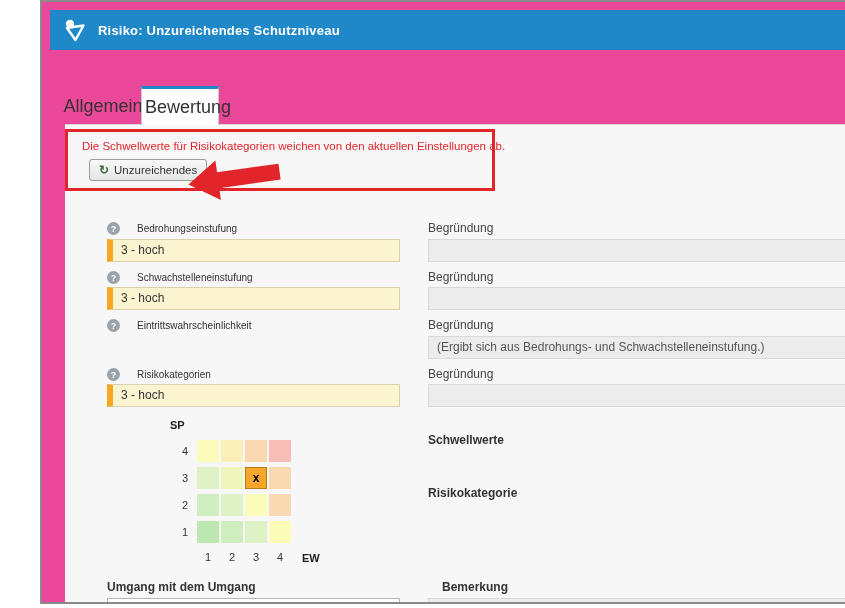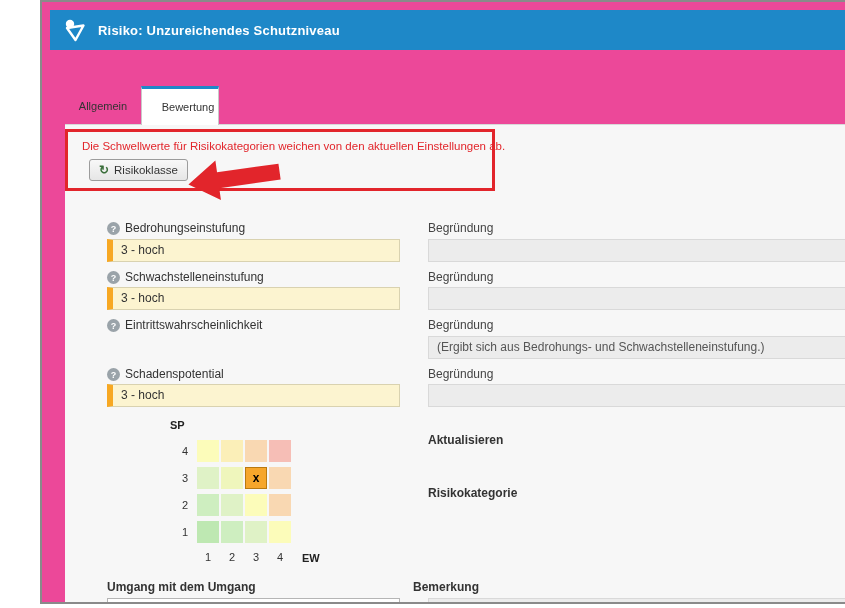--- a/index.html
+++ b/index.html
@@ -1,37 +1,37 @@
 <!DOCTYPE html>
 <html><head>
 <meta charset="utf-8">
 <style>
   html,body{margin:0;padding:0;background:#ffffff;font-family:"Liberation Sans",sans-serif;}
   .frame{position:relative;width:845px;height:604px;box-sizing:border-box;border:2px solid #8a8a8a;background:#ec4899;overflow:hidden;margin-left:40px;}
   .titlebar{position:absolute;left:8px;top:8px;width:828px;height:40px;background:#1E88C8;display:flex;align-items:center;padding:0 12px;box-sizing:border-box;}
   .titlebar .logo{width:26px;height:26px;margin-right:10px;flex:0 0 auto;}
   .title{color:#ffffff;font-weight:bold;font-size:13px;letter-spacing:.2px;}
 
-  .tab{position:absolute;display:flex;align-items:center;justify-content:center;font-size:11px;color:#333;cursor:default;text-align:center;}
+  .tab{position:absolute;display:flex;align-items:center;justify-content:center;font-size:18px;color:#333;cursor:default;text-align:center;}
   .tab-inactive{left:25px;top:86px;width:72px;height:36px;}
   .tab-active{left:99px;top:84px;width:78px;height:39px;background:#ffffff;border-top:3px solid #1E88C8;border-left:1px solid #c9c9c9;border-right:1px solid #c9c9c9;box-sizing:border-box;z-index:3;padding-left:16px;}
 
   .panel{position:absolute;left:23px;top:122px;width:799px;height:482px;background:#F7F7F7;border-top:1px solid #d8d8d8;box-sizing:border-box;}
 
   .alert-text{position:absolute;left:17px;top:15px;font-size:11.5px;color:#E2252B;white-space:nowrap;text-align:right;}
   .refresh-btn{position:absolute;left:24px;top:34px;height:22px;display:inline-flex;align-items:center;gap:5px;padding:0 9px;font-size:11.5px;color:#333;background:linear-gradient(#f8f8f8,#e6e6e6);border:1px solid #9c9c9c;border-radius:3px;cursor:pointer;}
   .refresh-btn .ricon{font-size:12px;font-weight:bold;color:#3a6e3a;}
 
   .annotation-box{position:absolute;left:0;top:4px;width:430px;height:62px;border:3px solid #E2252B;box-sizing:border-box;pointer-events:none;z-index:5;}
   .annotation-arrow{position:absolute;left:121px;top:28px;width:96px;height:50px;pointer-events:none;z-index:6;transform:rotate(-8deg);}
 
   .section-bar{position:absolute;left:32px;top:70px;width:765px;height:22px;background:#E7E7E7;border:1px solid #dddddd;box-sizing:border-box;font-size:12.5px;color:#333;line-height:20px;padding-left:8px;}
 
   .help{position:absolute;left:42px;width:13px;height:13px;border-radius:50%;background:#9aa3a9;color:#fff;font-size:9px;font-weight:bold;display:flex;align-items:center;justify-content:center;cursor:pointer;}
-  .flabel{position:absolute;left:60px;font-size:12px;color:#333;line-height:13px;}
+  .flabel{position:absolute;left:72px;font-size:10px;color:#333;line-height:13px;}
   .rlabel{position:absolute;left:363px;font-size:12px;color:#444;line-height:13px;}
   .valbox{position:absolute;left:42px;width:293px;height:23px;box-sizing:border-box;background:#FCF4D0;border:1px solid #d9d2b0;border-left:6px solid #F7A823;font-size:12px;color:#333;line-height:21px;padding-left:8px;cursor:pointer;}
   .graybox{position:absolute;left:363px;width:434px;height:23px;box-sizing:border-box;background:#ECECEC;border:1px solid #d9d9d9;font-size:12px;color:#555;line-height:21px;padding-left:8px;white-space:nowrap;overflow:hidden;}
 
   .axlabel{position:absolute;font-size:11px;font-weight:bold;color:#222;}
   .rowlabel{position:absolute;left:103px;width:20px;text-align:right;font-size:11px;color:#333;line-height:22px;}
   .collabel{position:absolute;width:22px;text-align:center;font-size:11px;color:#333;}
   .matrix-grid{position:absolute;left:132px;top:315px;display:grid;grid-template-columns:repeat(4,22px);column-gap:2px;row-gap:5px;}
   .mcell{width:22px;height:22px;display:flex;align-items:center;justify-content:center;font-size:12px;font-weight:bold;color:#000;box-sizing:border-box;cursor:pointer;}
   .mcell.sel{border:1px solid #b97a10;}
@@ -59,21 +59,21 @@
   </div>
 
   <div class="tab tab-inactive">Allgemein</div>
   <div class="tab tab-active">Bewertung</div>
 
   <div class="panel">
 
     <div class="alert-text" style="color: rgb(226, 37, 43);">Die Schwellwerte für Risikokategorien weichen von den aktuellen Einstellungen ab.</div>
     <button class="refresh-btn">
       <span class="ricon">↻</span>
-      <span>Risikoklasse</span>
+      <span>Unzureichendes</span>
     </button>
 
     <div class="annotation-box" style="border-color: rgb(226, 37, 43);"></div>
     <svg class="annotation-arrow" viewBox="0 0 96 46">
       <polygon points="2,23 32,3 32,15 94,15 94,31 32,31 32,43" fill="#E2252B"></polygon>
     </svg>
 
 
     <div class="help" style="top:97px">?</div>
     <div class="flabel" style="top:97px">Bedrohungseinstufung</div>
@@ -86,21 +86,21 @@
     <div class="valbox" style="top:162px">3 - hoch</div>
     <div class="rlabel" style="top:146px">Begründung</div>
     <div class="graybox" style="top:162px"></div>
 
     <div class="help" style="top:194px">?</div>
     <div class="flabel" style="top:194px">Eintrittswahrscheinlichkeit</div>
     <div class="rlabel" style="top:194px">Begründung</div>
     <div class="graybox" style="top:211px">(Ergibt sich aus Bedrohungs- und Schwachstelleneinstufung.)</div>
 
     <div class="help" style="top:243px">?</div>
-    <div class="flabel" style="top:243px">Schadenspotential</div>
+    <div class="flabel" style="top:243px">Risikokategorien</div>
     <div class="valbox" style="top:259px">3 - hoch</div>
     <div class="rlabel" style="top:243px">Begründung</div>
     <div class="graybox" style="top:259px"></div>
 
     <div class="axlabel" style="left:105px;top:294px">SP</div>
     <div class="rowlabel" style="top:315px">4</div>
     <div class="rowlabel" style="top:342px">3</div>
     <div class="rowlabel" style="top:369px">2</div>
     <div class="rowlabel" style="top:396px">1</div>
     <div class="matrix-grid">
@@ -120,25 +120,25 @@
         <div class="mcell" style="background: rgb(206, 238, 192);"></div>
         <div class="mcell" style="background: rgb(223, 242, 198);"></div>
         <div class="mcell" style="background: rgb(252, 252, 186);"></div>
       </div>
     <div class="collabel" style="left:132px;top:426px">1</div>
     <div class="collabel" style="left:156px;top:426px">2</div>
     <div class="collabel" style="left:180px;top:426px">3</div>
     <div class="collabel" style="left:204px;top:426px">4</div>
     <div class="axlabel" style="left:237px;top:427px">EW</div>
 
-    <div class="blabel" style="left:363px;top:309px">Aktualisieren</div>
+    <div class="blabel" style="left:363px;top:309px">Schwellwerte</div>
     <div class="blabel" style="left:363px;top:362px">Risikokategorie</div>
 
     <div class="blabel" style="left:42px;top:456px">Umgang mit dem Umgang</div>
-    <div class="blabel" style="left:348px;top:456px">Bemerkung</div>
+    <div class="blabel" style="left:377px;top:456px">Bemerkung</div>
     <div class="bottom-box-left"></div>
     <div class="bottom-box-right"></div>
 
   </div>
 
   <div class="scrollbar">
     <div class="scroll-thumb"></div>
   </div>
 
 </div>

